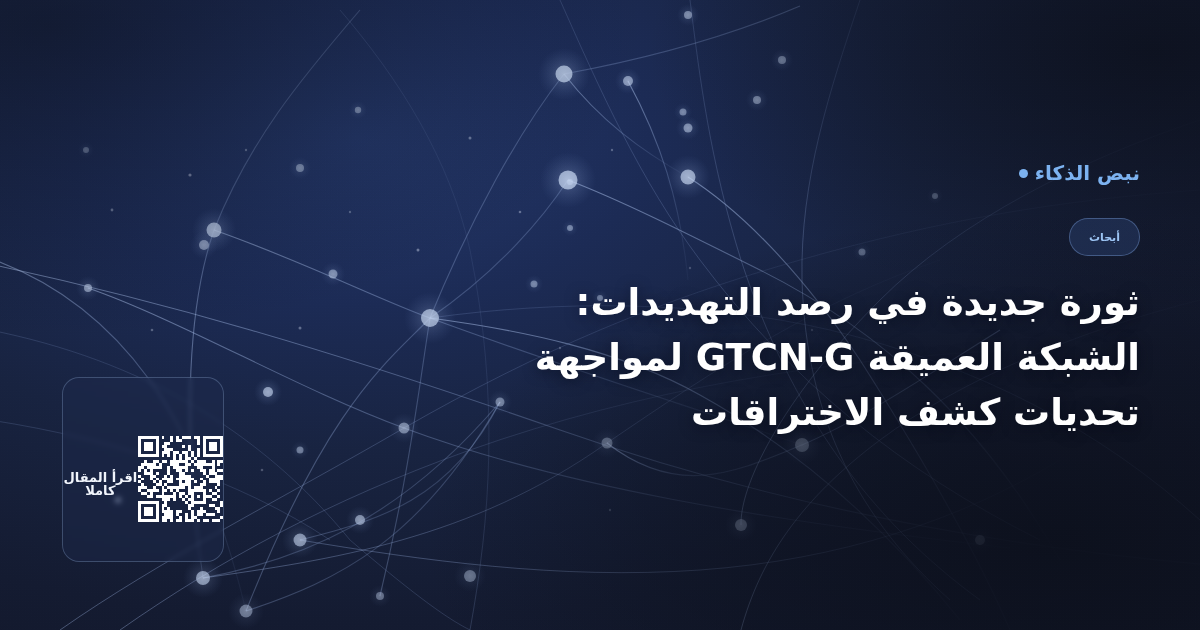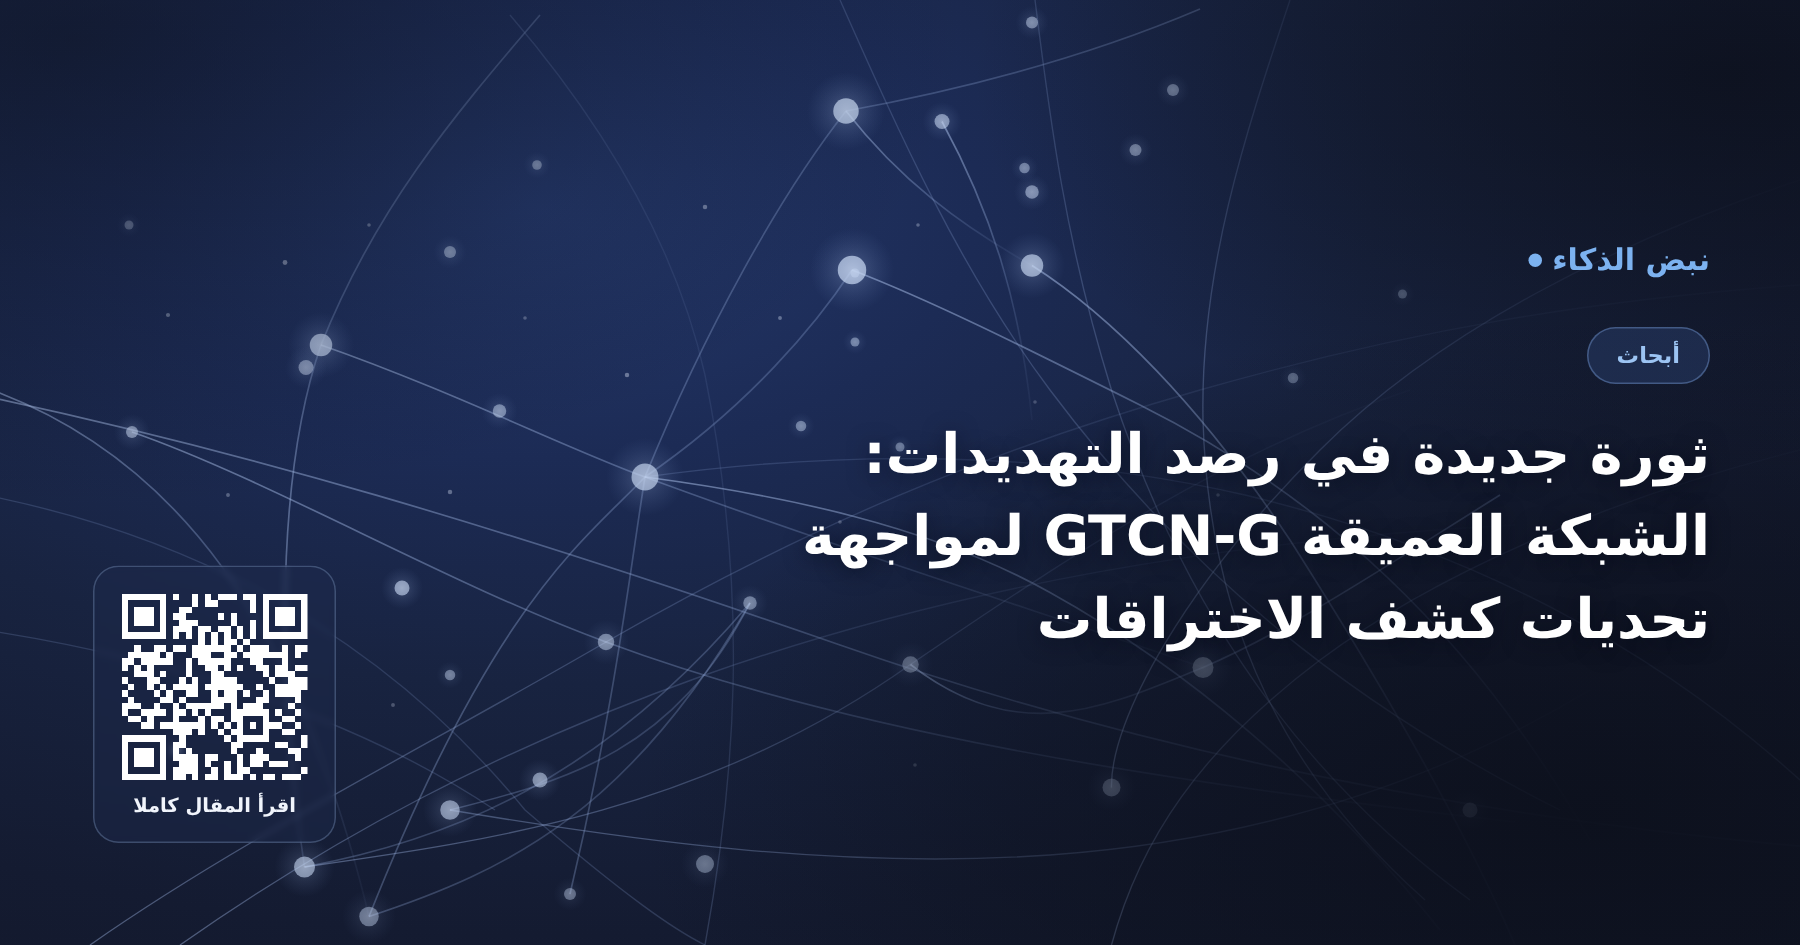--- a/index.html
+++ b/index.html
@@ -77,21 +77,21 @@
     right: 60px;
     height: 38px;
     box-sizing: border-box;
     padding: 0 19px;
     display: inline-flex;
     align-items: center;
     border-radius: 999px;
     background: rgba(45,68,120,.42);
     border: 1px solid rgba(128,166,226,.38);
     color: #9cc4f3;
-    font-size: 15px;
+    font-size: 11px;
     font-weight: 700;
     line-height: 1;
   }
 
   
   .headline {
     position: absolute;
     top: 276px;
     right: 60px;
     width: 700px;
@@ -110,21 +110,21 @@
     left: 62px;
     top: 377px;
     width: 162px;
     height: 185px;
     box-sizing: border-box;
     border-radius: 17px;
     background: rgba(30,43,78,.40);
     border: 1px solid rgba(150,178,220,.30);
     backdrop-filter: blur(2px);
     display: flex;
-    flex-direction: column;
+    flex-direction: row;
     align-items: center;
     padding-top: 18px;
   }
   .qr-img {
     width: 124px;
     height: 124px;
     display: block;
   }
   .qr-caption {
     margin-top: 11px;

